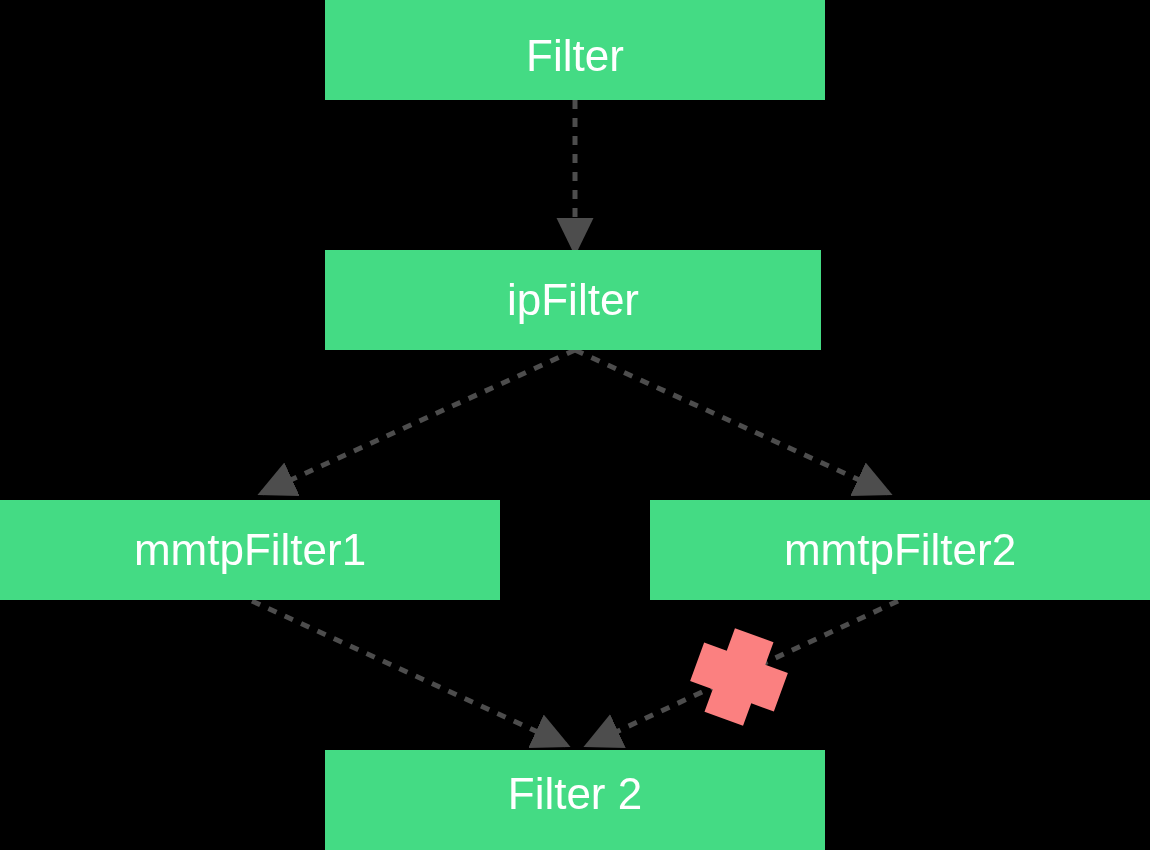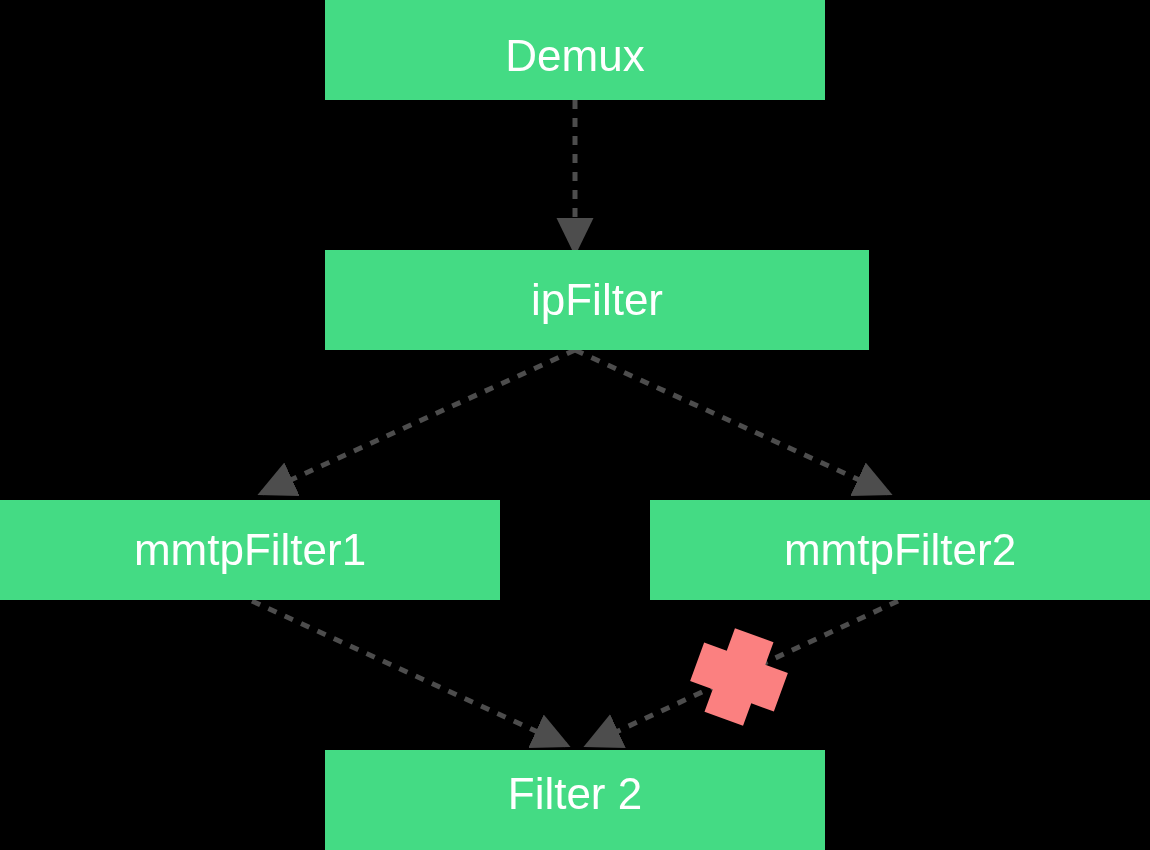--- a/index.html
+++ b/index.html
@@ -47,21 +47,21 @@
     left: 325px;
     top: -8px;
     width: 500px;
     height: 108px;
     align-items: flex-end;
     padding-bottom: 22px;
   }
   #node-ipfilter {
     left: 325px;
     top: 250px;
-    width: 544px;
+    width: 496px;
     height: 100px;
   }
   #node-mmtpfilter1 {
     left: -10px;
     top: 500px;
     width: 510px;
     height: 100px;
     justify-content: center;
     padding-left: 10px;
   }
@@ -103,21 +103,21 @@
     <line x1="252" y1="601" x2="566" y2="745" stroke="#4d4d4d" stroke-width="5" stroke-dasharray="9 9" marker-end="url(#arrowhead)"></line>
 
     <line x1="898" y1="601" x2="588" y2="745" stroke="#4d4d4d" stroke-width="5" stroke-dasharray="9 9" marker-end="url(#arrowhead)"></line>
 
     <g transform="translate(739,677) rotate(-25)">
       <path d="M-46,-17 L-17,-46 L0,-29 L17,-46 L46,-17 L29,0 L46,17 L17,46 L0,29 L-17,46 L-46,17 L-29,0 Z" fill="#fb8080"></path>
     </g>
   </svg>
 
   <div class="node" id="node-demux" style="background:#44db84;">
-    <span class="node-label">Demux</span>
+    <span class="node-label">Filter</span>
   </div>
 
   <div class="node" id="node-ipfilter" style="background:#44db84;">
     <span class="node-label">ipFilter</span>
   </div>
 
   <div class="node" id="node-mmtpfilter1" style="background:#44db84;">
     <span class="node-label">mmtpFilter1</span>
   </div>
 

